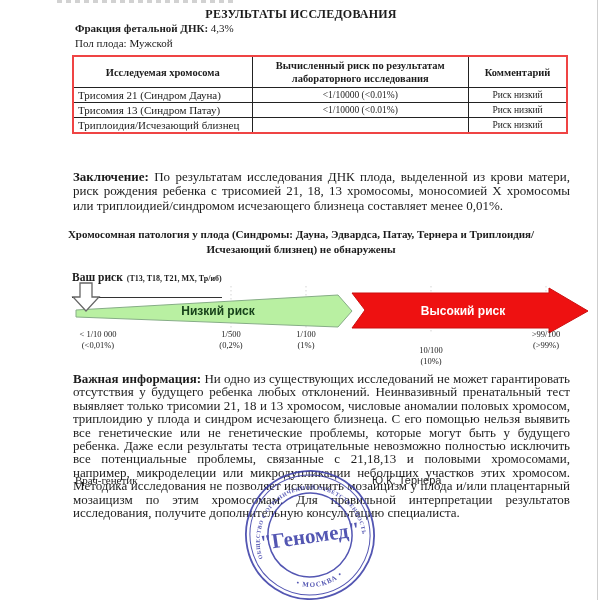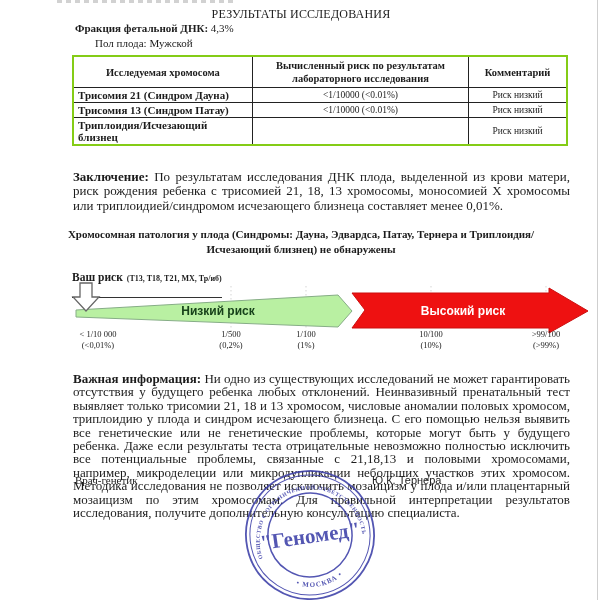--- a/index.html
+++ b/index.html
@@ -6,52 +6,52 @@
   .page{
     position:relative;width:602px;height:600px;background:#ffffff;
     overflow:hidden;font-family:"Liberation Serif",serif;color:#1c1c1c;
   }
   .edge-line{position:absolute;top:0;right:4px;width:1px;height:600px;background:#cfcfcf;}
   .top-remnant{
     position:absolute;left:57px;top:0;width:178px;height:3px;opacity:.65;
     background:repeating-linear-gradient(90deg,#b9b9b9 0 5px,transparent 5px 9px);
   }
   .title{position:absolute;left:0;top:7px;width:100%;text-align:center;
-    font-weight:normal;font-size:12px;letter-spacing:.2px;}
+    font-weight:bold;font-size:12px;letter-spacing:.2px;}
   .info-line{position:absolute;left:75px;font-size:11px;}
   .info-line b{font-size:11px;}
-  .fetal{top:22px;} .sex{top:37px;margin-left:20px;}
+  .fetal{top:22px;} .sex{top:37px;}
 
   table.results{
     position:absolute;left:72px;top:55px;width:496px;
     border-collapse:collapse;font-size:10.5px;
   }
   table.results th,table.results td{border:1px solid #222;padding:1px 4px;}
-  table.results{border:2px solid #84cc16;}
+  table.results{border:2px solid #ef4444;}
   table.results th{font-weight:bold;text-align:center;font-size:10.5px;line-height:13px;padding:2px 4px;}
-  td.chrom{font-weight:bold;font-size:11px;width:184px;}
+  td.chrom{font-weight:normal;font-size:11px;width:184px;}
   td.risk{text-align:center;font-size:9.5px;width:226px;}
   td.comment{text-align:center;font-size:9.5px;width:92px;}
 
   .para{position:absolute;left:73px;width:497px;font-size:13px;text-align:justify;}
   .conclusion{top:170px;line-height:14.4px;}
   .important{top:355px;line-height:13.4px;margin-top:17px;}
   .heading2{position:absolute;left:66px;top:227px;width:470px;text-align:center;
     font-weight:bold;font-size:11px;line-height:14.5px;}
 
   .your-risk{position:absolute;left:72px;top:267px;border-bottom:1.5px solid #333;padding-bottom:12px;}
   .your-risk .main{font-weight:bold;font-size:11.5px;}
   .your-risk .detail{font-weight:bold;font-size:8px;}
 
   .riskbar{position:absolute;left:0;top:280px;}
   .bar-label{font-family:"Liberation Sans",sans-serif;font-weight:bold;font-size:12px;}
 
   .tick{position:absolute;top:329px;font-size:8.5px;text-align:center;transform:translateX(-50%);
     line-height:10.5px;color:#222;}
-  .t1{left:98px;font-family:Liberation Serif, serif;} .t2{left:231px;} .t3{left:306px;} .t4{left:431px;} .t5{left:546px;}
+  .t1{left:98px;font-family:Liberation Serif, serif;} .t2{left:231px;} .t3{left:306px;} .t4{left:431px;margin-top:16px;} .t5{left:546px;}
 
   .sig-left{position:absolute;left:75px;top:474px;font-size:11px;}
   .sig-right{position:absolute;left:372px;top:474px;font-size:11px;
     font-family:"Liberation Sans",sans-serif;}
 
   .stamp{position:absolute;left:242px;top:467px;opacity:.88;}
   .stamp text{fill:#3c3fa8;}
   .stamp circle{stroke:#3c3fa8;fill:none;}
 </style>
 </head>

